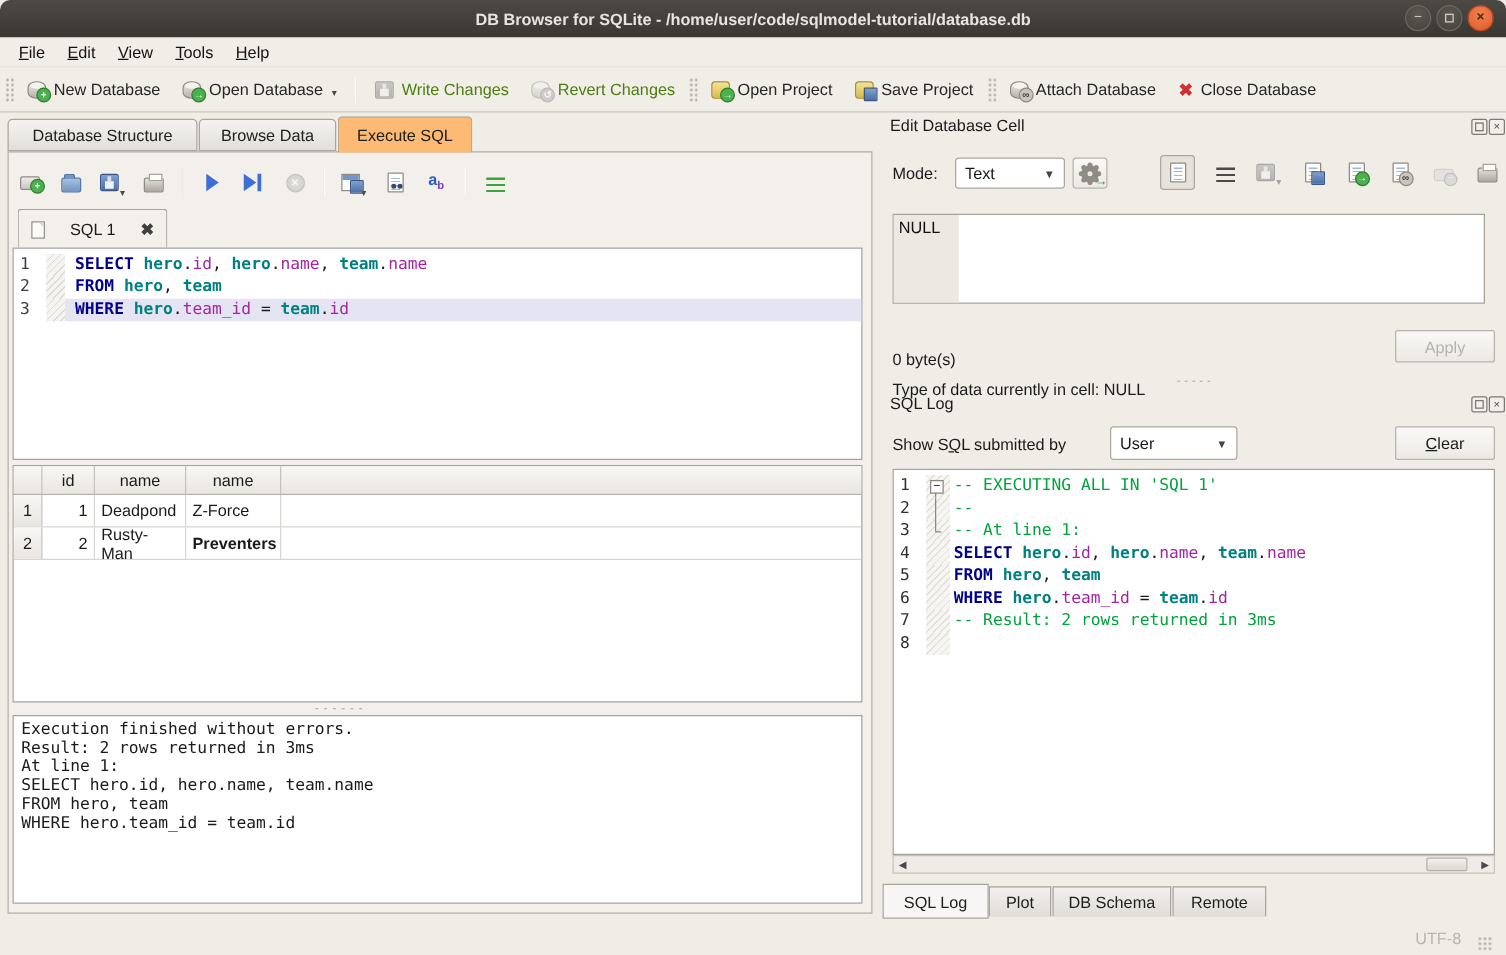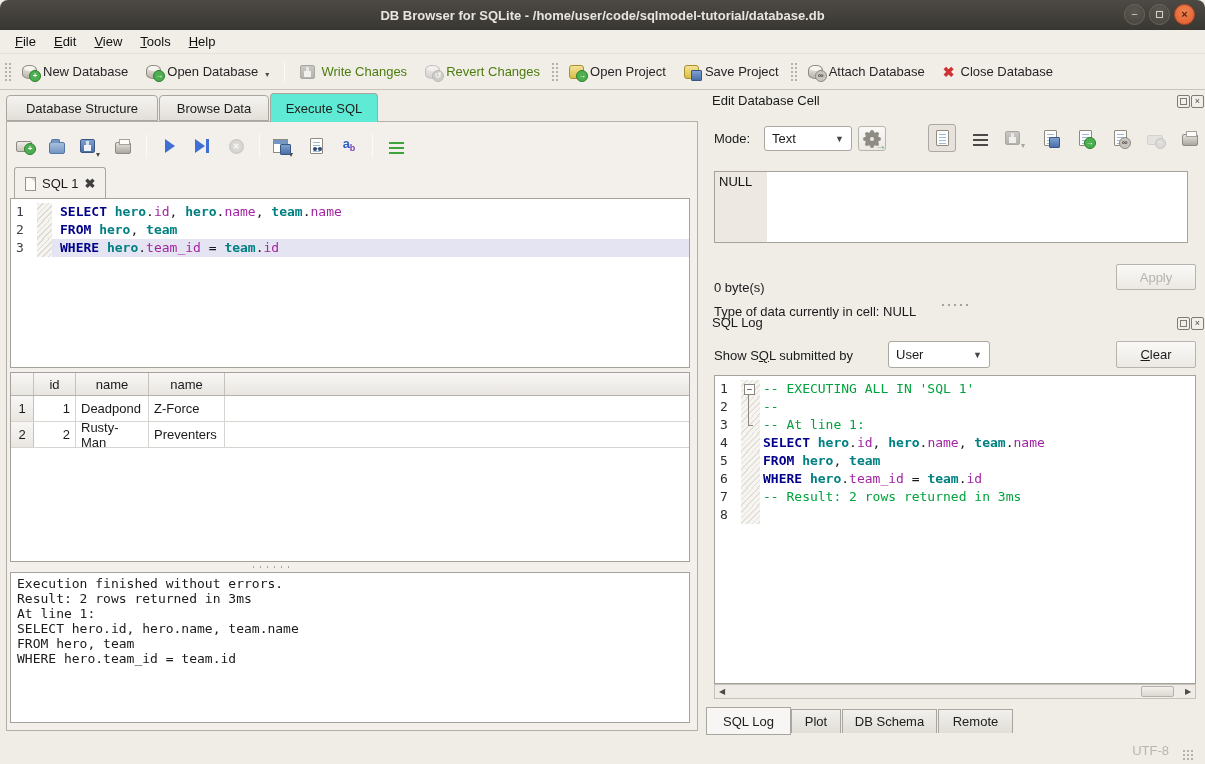--- a/index.html
+++ b/index.html
@@ -61,27 +61,27 @@
   .i-wrapdark{width:15px;height:12px;margin-top:3px;background:repeating-linear-gradient(#4A4A48 0 2px,transparent 2px 5px);}
   .i-gear{width:14px;height:14px;border-radius:50%;background:#8F8B85;box-shadow:0 -7px 0 -5px #8F8B85,0 7px 0 -5px #8F8B85,-7px 0 0 -5px #8F8B85,7px 0 0 -5px #8F8B85,-5px -5px 0 -5px #8F8B85,5px 5px 0 -5px #8F8B85,-5px 5px 0 -5px #8F8B85,5px -5px 0 -5px #8F8B85;margin:2px;}
   .i-gear::after{content:'';position:absolute;left:5px;top:5px;width:4px;height:4px;border-radius:50%;background:#EDEAE4;}
   .i-gear::before{content:'→';position:absolute;right:-7px;bottom:-5px;color:#2C8F2C;font-weight:bold;font-size:10px;}
   .i-null{width:16px;height:10px;margin-top:4px;background:#DAD7D1;border:1px solid #B5B1AB;border-radius:2px;}
   .i-null::after{content:'−';position:absolute;right:-4px;bottom:-5px;width:9px;height:9px;border-radius:50%;background:#C9C5BE;border:1px solid #8F8B83;color:#fff;font-size:8px;line-height:8px;text-align:center;}
   .i-tabdoc{width:11px;height:14px;background:#FBFAF8;border:1px solid #97918A;}
   .i-tabdoc::before{content:'';position:absolute;top:0;right:0;border-left:4px solid transparent;border-top:4px solid #D8D4CE;}
   
   .main-tab{position:absolute;top:95px;height:26px;background:linear-gradient(#F5F3F0,#E2DFD9);border:1px solid #A9A59F;border-radius:4px 4px 0 0;display:flex;align-items:center;justify-content:center;color:#20201E;}
-  .main-tab.active{top:93px;height:29px;background:#5eead4;border-bottom:none;z-index:3;}
+  .main-tab.active{top:93px;height:29px;background:#fdba74;border-bottom:none;z-index:3;}
   #left-frame{position:absolute;left:6px;top:121px;width:692px;height:610px;border:1px solid #B2AEA8;background:#F3F0EB;z-index:1;}
   #sql-toolbar{position:absolute;left:12px;top:130px;height:32px;display:flex;align-items:center;gap:9px;z-index:2;}
   .stb-btn{width:24px;height:26px;display:flex;align-items:center;justify-content:center;}
   .vsep{width:1px;height:24px;background:#C9C5BE;border-right:1px solid #FBFAF8;margin:0 2px;}
   #sql-tabbar{position:absolute;left:14px;top:167px;height:32px;display:flex;z-index:2;}
-  .sql-tab{display:flex;align-items:center;gap:6px;padding:0 10px;background:#F3F0EB;border:1px solid #A9A59F;border-bottom:none;border-radius:3px 3px 0 0;}
+  .sql-tab{display:flex;align-items:center;gap:20px;padding:0 10px;background:#F3F0EB;border:1px solid #A9A59F;border-bottom:none;border-radius:3px 3px 0 0;}
   .sql-tab .x{font-weight:bold;color:#3F3F3F;font-size:13px;}
   #editor{position:absolute;left:10px;top:198px;width:680px;height:170px;background:#fff;border:1px solid #A5A19B;font-family:"DejaVu Sans Mono",monospace;font-size:13px;padding-top:4px;z-index:2;}
   .ed-line{display:flex;height:18px;line-height:18px;white-space:pre;}
   .ed-no{width:26px;padding-left:5px;color:#3C3C46;flex:none;}
   .ed-hatch{width:15px;flex:none;background:repeating-linear-gradient(135deg,#DEDBD5 0 1px,#F6F4F1 1px 4px);}
   .ed-text{flex:1;padding-left:8px;}
   .ed-line.cur .ed-text{background:#E4E4F2;}
   .tok-kw{color:#00008B;font-weight:bold;}
   .tok-tbl{color:#008080;font-weight:bold;}
   .tok-fld{color:#A325A3;}
@@ -276,21 +276,21 @@
       <div class="g-row">
         <div class="g-rowhead">1</div>
         <div class="g-cell num" style="width: 42px;">1</div>
         <div class="g-cell" style="width: 73px;">Deadpond</div>
         <div class="g-cell" style="width: 76px;">Z-Force</div>
       </div>
       <div class="g-row">
         <div class="g-rowhead">2</div>
         <div class="g-cell num" style="width: 42px;">2</div>
         <div class="g-cell" style="width: 73px;">Rusty-Man</div>
-        <div class="g-cell" style="width: 76px;">Preventers</div>
+        <div class="g-cell" style="width: 76px; font-weight: bold;">Preventers</div>
       </div>
     </div>
   <div id="split-dots"></div>
   <div id="msgbox"><div>Execution finished without errors.</div><div>Result: 2 rows returned in 3ms</div><div>At line 1:</div><div>SELECT hero.id, hero.name, team.name</div><div>FROM hero, team</div><div>WHERE hero.team_id = team.id</div></div>
 
   <div class="dock-title" style="top:93px;">Edit Database Cell</div>
   <span class="mini float" style="left:1177px;top:95px;"></span>
   <span class="mini" style="left:1191px;top:95px;">×</span>
   <div class="dock-title" style="left:714px;top:131px;">Mode:</div>
   <div class="sel" style="left:764px;top:126px;width:88px;height:25px;">

